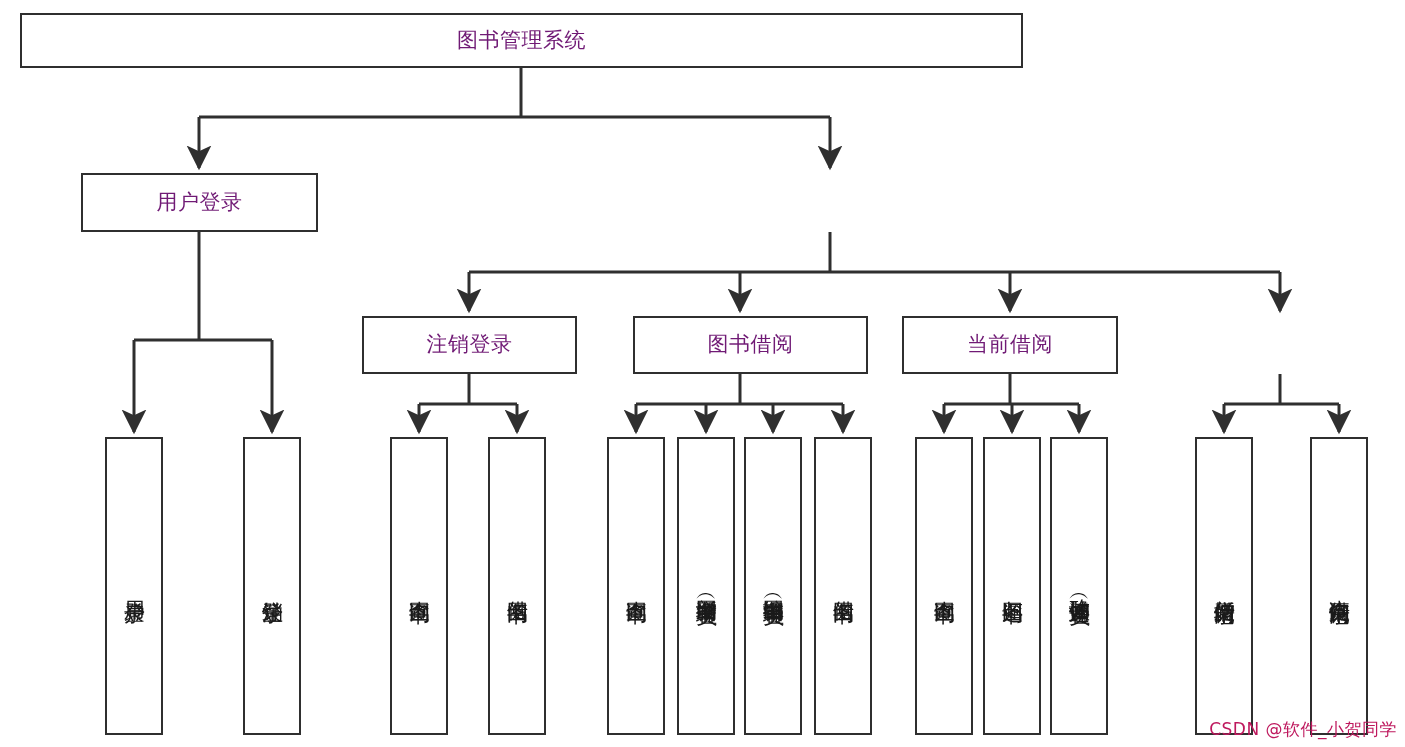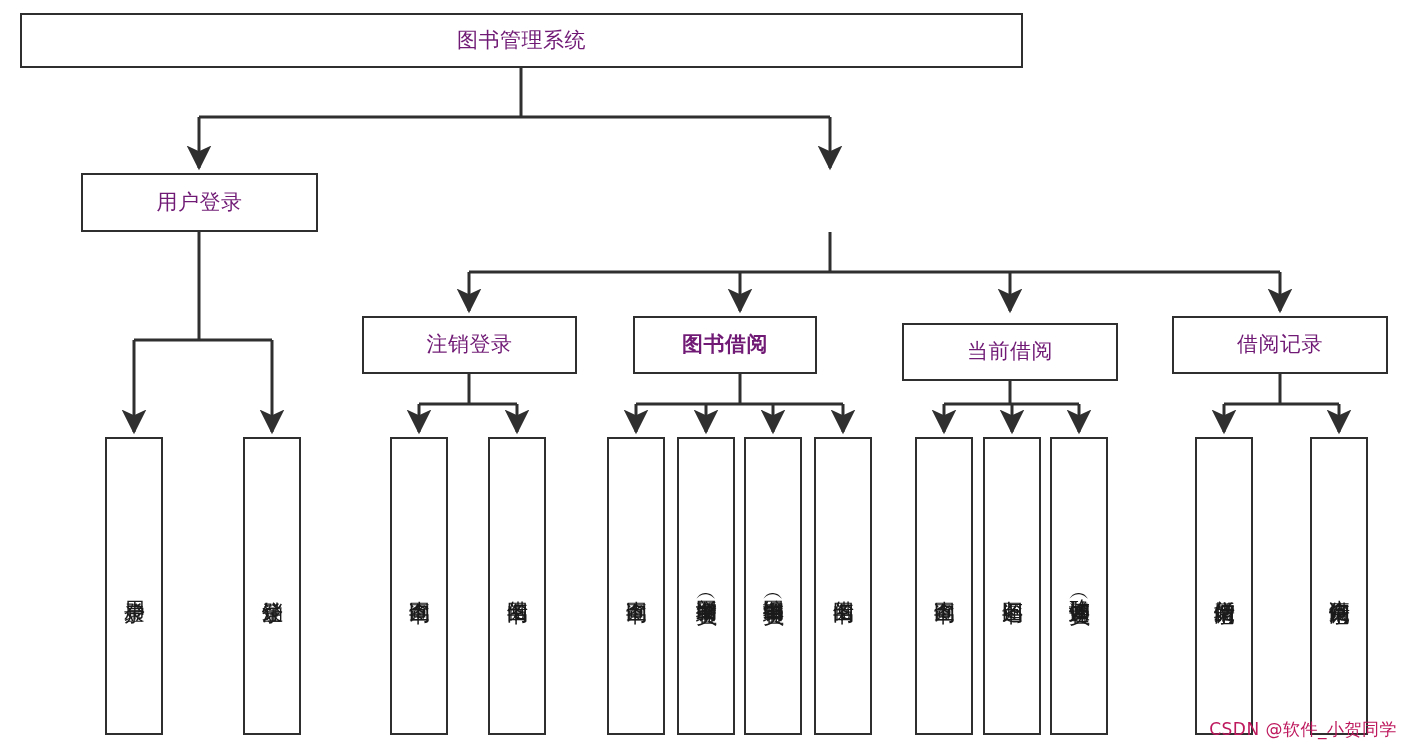--- a/index.html
+++ b/index.html
@@ -129,28 +129,25 @@
     <span class="node-label-h">图书管理系统</span>
   </div>
 
   <div class="node-box" style="left:81px; top:173px; width:237px; height:59px;">
     <span class="node-label-h">用户登录</span>
   </div>
 
   <div class="node-box" style="left:362px; top:316px; width:215px; height:58px;">
     <span class="node-label-h">注销登录</span>
   </div>
-  <div class="node-box" style="left:633px; top:316px; width:184px; height:58px;font-weight:bold;">
+  <div class="node-box" style="left:633px; top:316px; width:235px; height:58px;">
     <span class="node-label-h">图书借阅</span>
   </div>
-  <div class="node-box" style="left:902px; top:316px; width:216px; height:58px;margin-top:7px;">
+  <div class="node-box" style="left:902px; top:316px; width:216px; height:58px;">
     <span class="node-label-h">当前借阅</span>
-  </div>
-  <div class="node-box" style="left:1172px; top:316px; width:216px; height:58px;">
-    <span class="node-label-h">借阅记录</span>
   </div>
 
   <div class="node-box leaf-box" style="left:105px; top:437px; width:58px; height:298px;">
     <span class="node-label-v">用户登录</span>
   </div>
   <div class="node-box leaf-box" style="left:243px; top:437px; width:58px; height:298px;">
     <span class="node-label-v">注销登录</span>
   </div>
 
   <div class="node-box leaf-box" style="left:390px; top:437px; width:58px; height:298px;">

